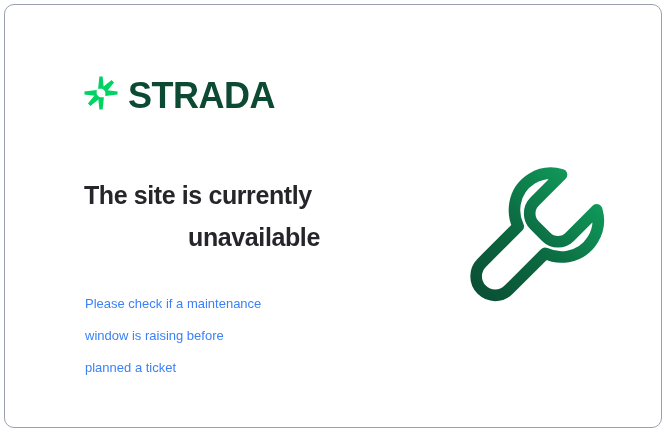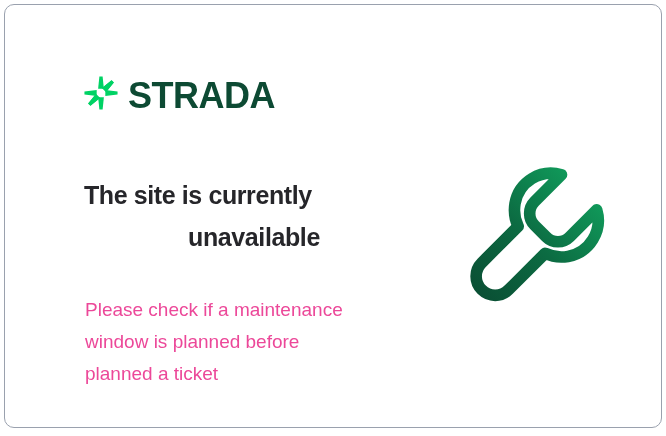--- a/index.html
+++ b/index.html
@@ -74,24 +74,24 @@
     color: #26262a;
   }
   .headline .l2 { display: block; text-align: center; }
 
   
   .body-copy {
     position: absolute;
     left: 80px;
     top: 270px;
     width: 320px;
-    font-size: 19px;
+    font-size: 13px;
     font-weight: normal;
     line-height: 32px;
-    color: #ec4899;
+    color: #3b82f6;
   }
   .body-copy span { display: block; }
 
   
   .wrench {
     position: absolute;
     left: 455px;
     top: 155px;
     width: 155px;
     height: 155px;
@@ -134,21 +134,21 @@
       <span class="brand-word">STRADA</span>
     </div>
 
     <h1 class="headline">
       <span class="l1">The site is currently</span>
       <span class="l2">unavailable</span>
     </h1>
 
     <p class="body-copy">
       <span>Please check if a maintenance</span>
-      <span>window is planned before</span>
+      <span>window is raising before</span>
       <span>planned a ticket</span>
     </p>
 
     <div class="wrench">
       <svg viewBox="0 0 100 100" xmlns="http://www.w3.org/2000/svg" aria-hidden="true">
         <defs>
           <linearGradient id="wrenchGrad" x1="0" y1="1" x2="1" y2="0">
             <stop offset="0%" stop-color="#0a4f34"></stop>
             <stop offset="45%" stop-color="#0c6b42"></stop>
             <stop offset="100%" stop-color="#11a560"></stop>

